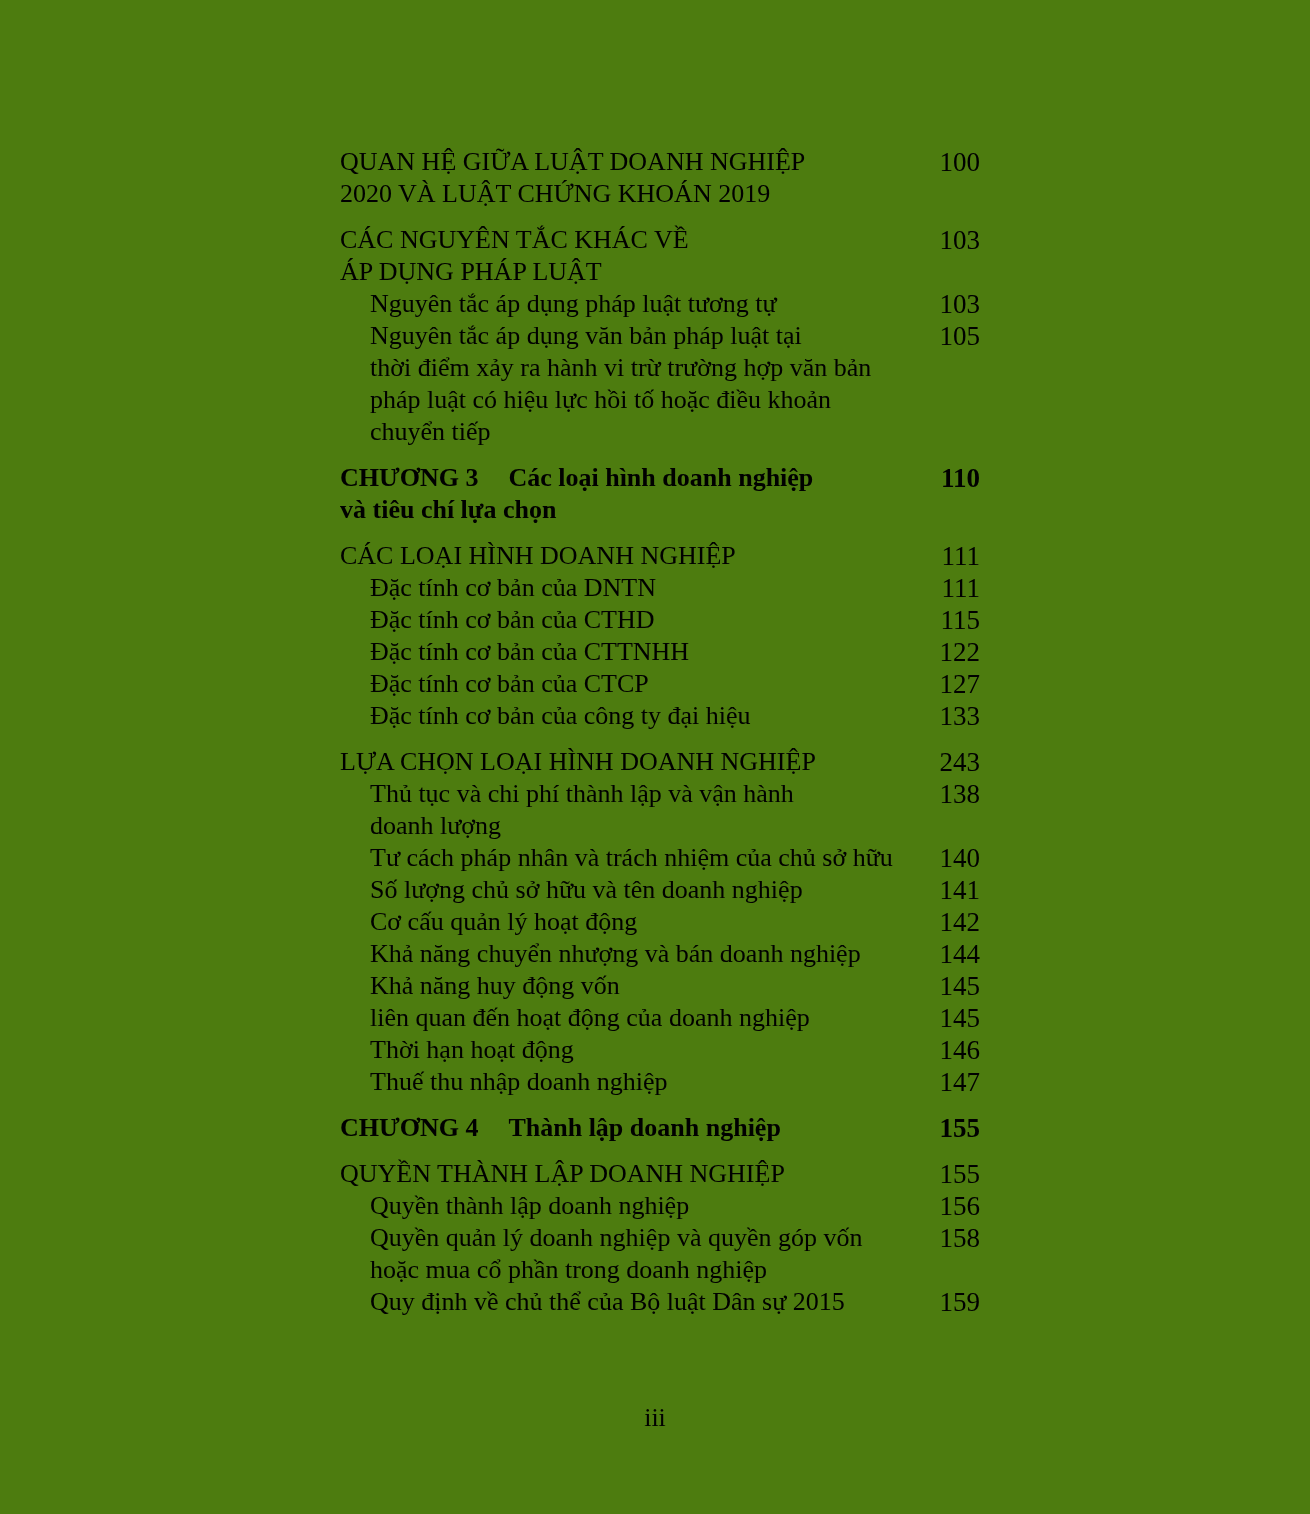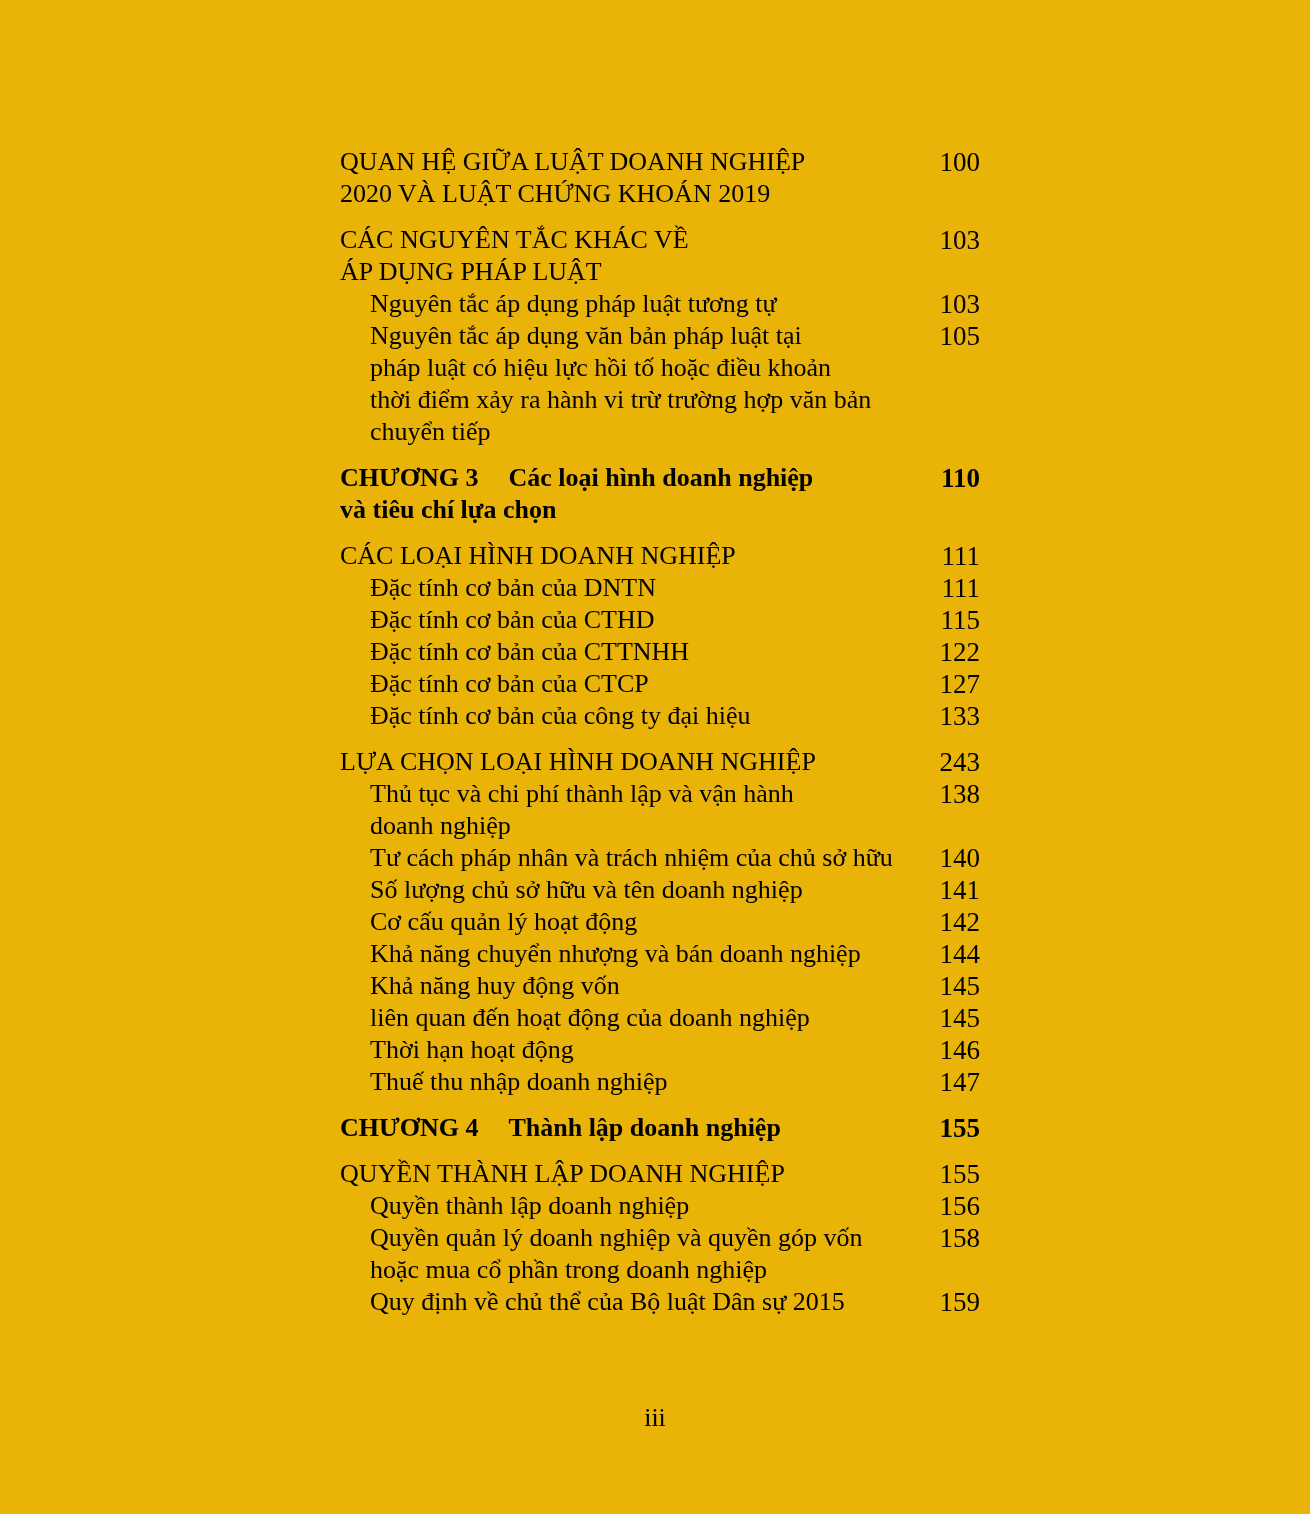--- a/index.html
+++ b/index.html
@@ -4,21 +4,21 @@
 <style>
   html, body {
     margin: 0;
     padding: 0;
     background: #ffffff;
   }
   .page {
     position: relative;
     width: 1310px;
     height: 1514px;
-    background: #eab308;
+    background: #4d7c0f;
     color: #000000;
     font-family: "Liberation Serif", "DejaVu Serif", serif;
     overflow: hidden;
   }
   .toc {
     position: absolute;
     left: 340px;
     top: 146px;
     width: 640px;
   }
@@ -89,22 +89,22 @@
       </div>
       <div class="toc-row sub">
         <div class="toc-text">
           <div class="toc-line">Nguyên tắc áp dụng pháp luật tương tự</div>
         </div>
         <div class="toc-page">103</div>
       </div>
       <div class="toc-row sub">
         <div class="toc-text">
           <div class="toc-line">Nguyên tắc áp dụng văn bản pháp luật tại</div>
+          <div class="toc-line">thời điểm xảy ra hành vi trừ trường hợp văn bản</div>
           <div class="toc-line">pháp luật có hiệu lực hồi tố hoặc điều khoản</div>
-          <div class="toc-line">thời điểm xảy ra hành vi trừ trường hợp văn bản</div>
           <div class="toc-line">chuyển tiếp</div>
         </div>
         <div class="toc-page">105</div>
       </div>
       <div class="toc-row chapter">
         <div class="toc-text">
           <div class="toc-line"><span class="ch-label">CHƯƠNG 3</span><span>Các loại hình doanh nghiệp</span></div>
           <div class="toc-line">và tiêu chí lựa chọn</div>
         </div>
         <div class="toc-page">110</div>
@@ -147,21 +147,21 @@
       </div>
       <div class="toc-row section">
         <div class="toc-text">
           <div class="toc-line">LỰA CHỌN LOẠI HÌNH DOANH NGHIỆP</div>
         </div>
         <div class="toc-page">243</div>
       </div>
       <div class="toc-row sub">
         <div class="toc-text">
           <div class="toc-line">Thủ tục và chi phí thành lập và vận hành</div>
-          <div class="toc-line">doanh nghiệp</div>
+          <div class="toc-line">doanh lượng</div>
         </div>
         <div class="toc-page">138</div>
       </div>
       <div class="toc-row sub">
         <div class="toc-text">
           <div class="toc-line">Tư cách pháp nhân và trách nhiệm của chủ sở hữu</div>
         </div>
         <div class="toc-page">140</div>
       </div>
       <div class="toc-row sub">

